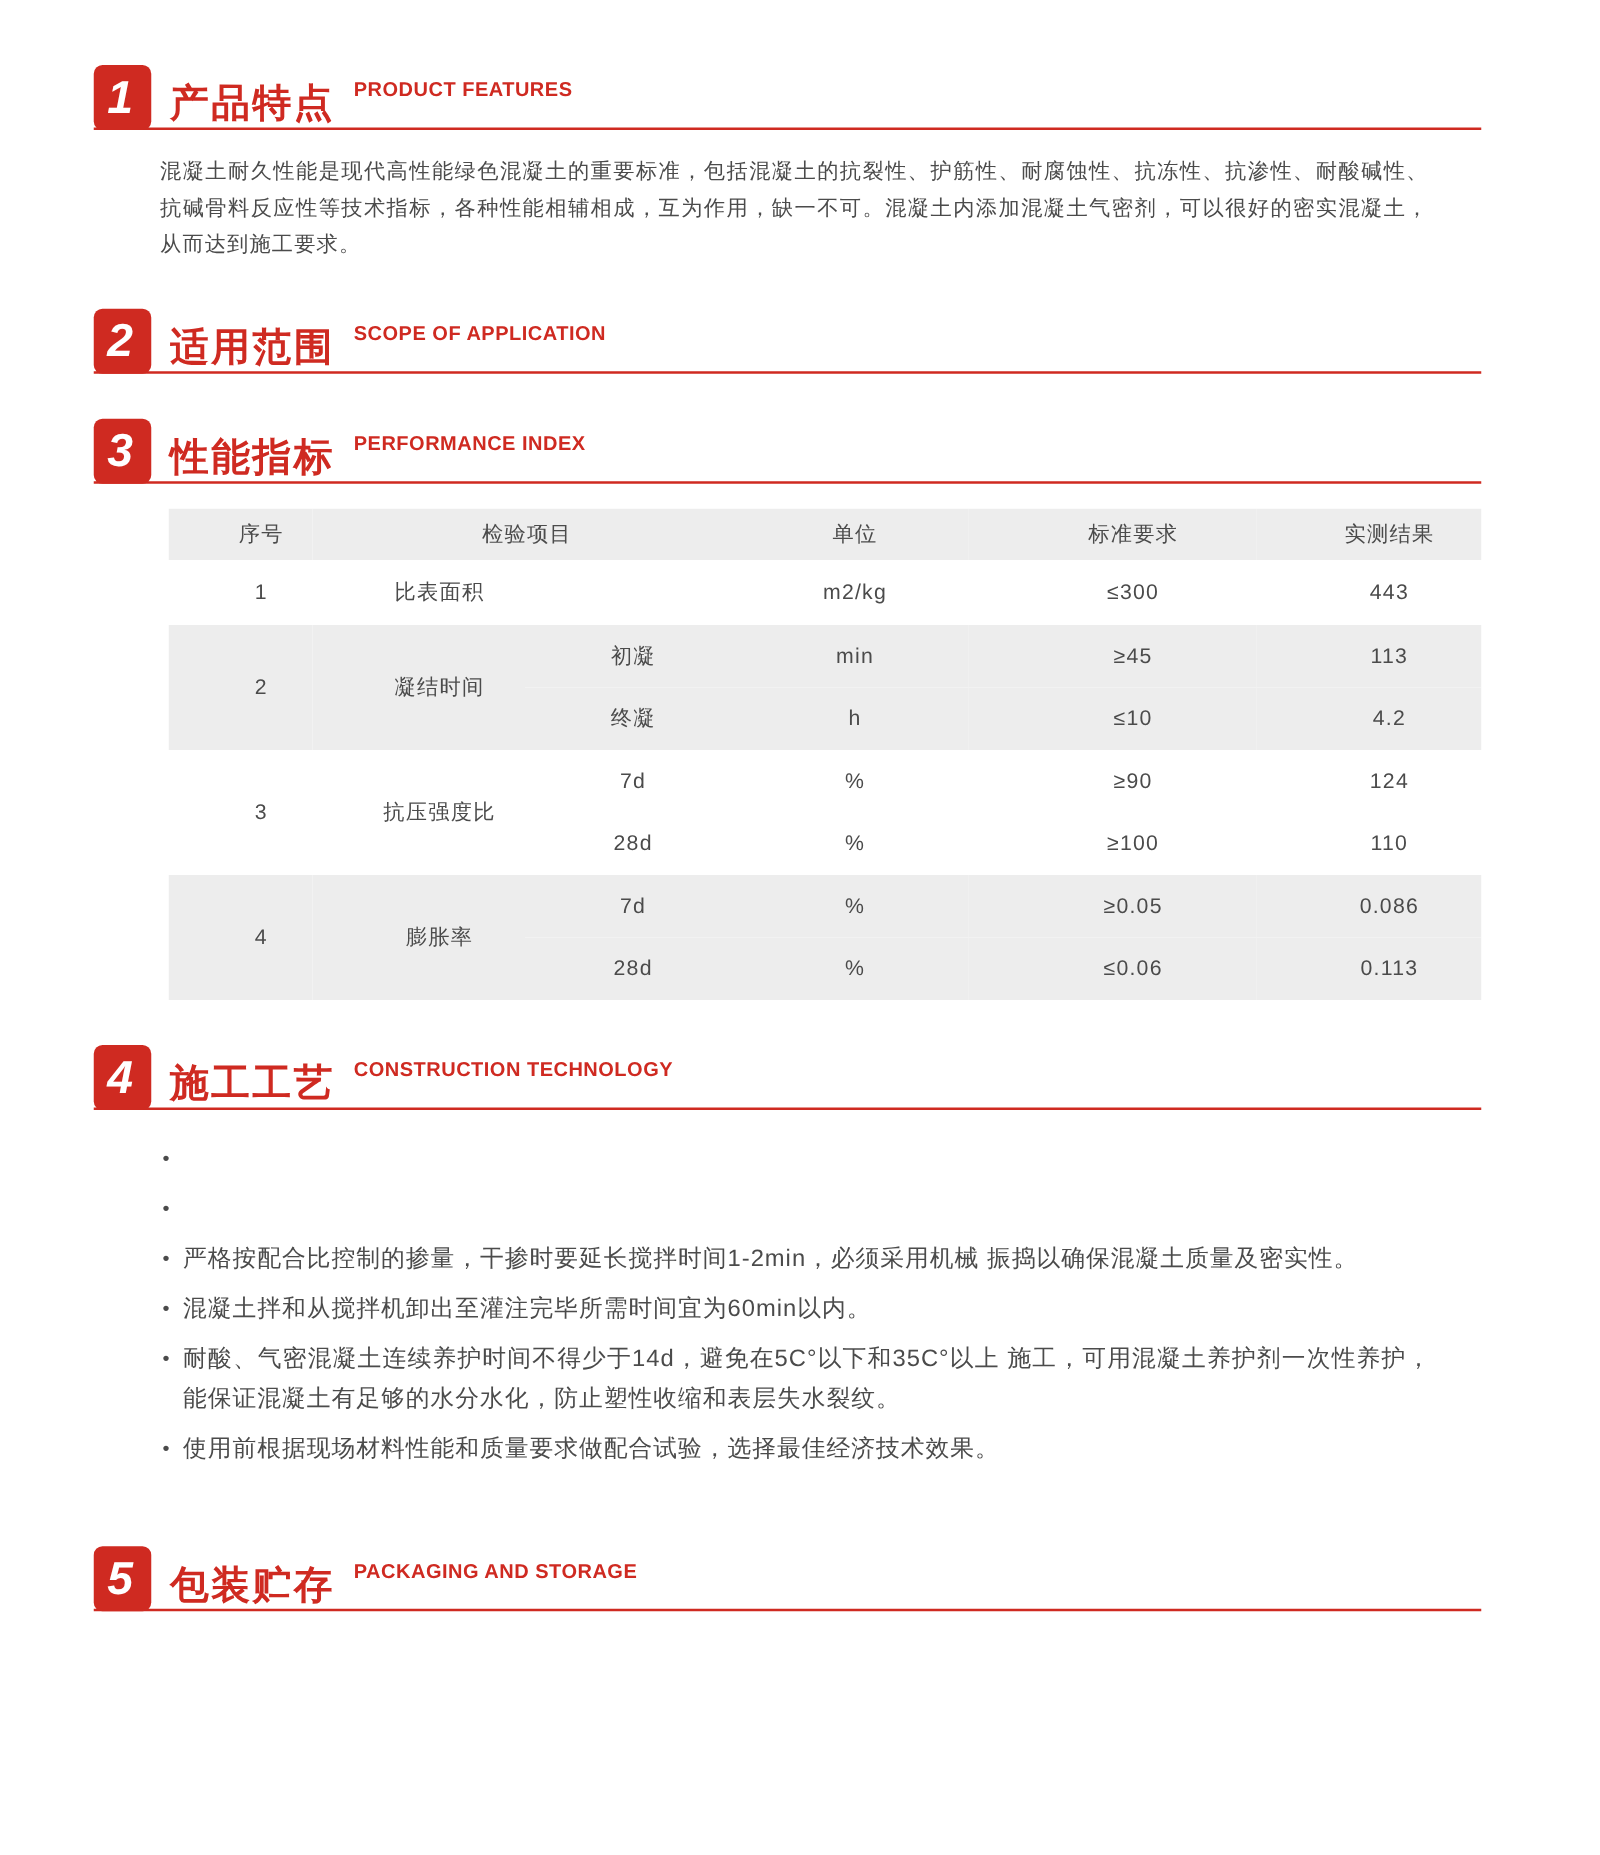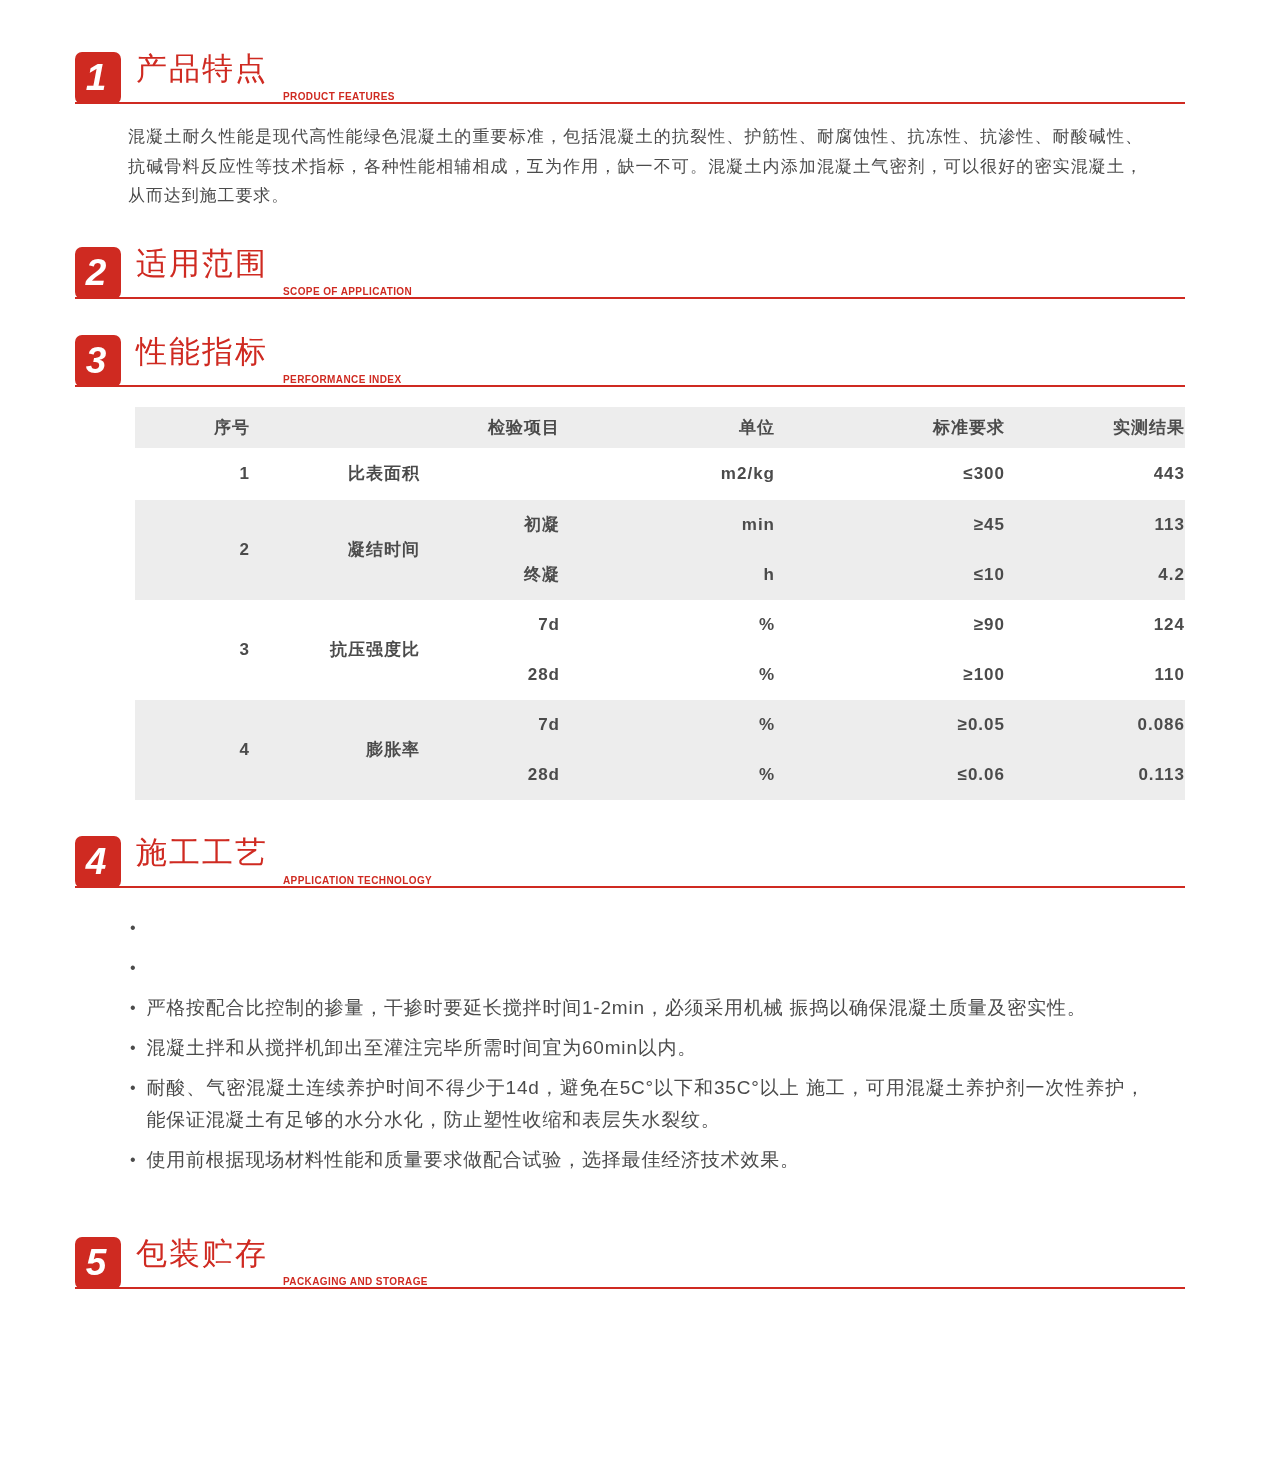--- a/index.html
+++ b/index.html
@@ -40,31 +40,31 @@
     font-size: 37px;
     font-weight: bold;
     font-style: italic;
     margin-bottom: -2px;
     flex: none;
     padding-right: 4px;
   }
   .zh {
     color: var(--accent);
     font-size: 31px;
-    font-weight: normal;
+    font-weight: bold;
     letter-spacing: 2px;
     line-height: 1;
-    padding-bottom: 18px;
+    padding-bottom: 4px;
   }
   .en {
     color: var(--accent);
-    font-size: 10px;
+    font-size: 16px;
     font-weight: bold;
     letter-spacing: 0.4px;
-    padding-bottom: 0;
+    padding-bottom: 20px;
   }
 
   
   .body-text {
     margin: 18px 42px 0 53px;
     font-size: 17px;
     color: var(--body-text);
     line-height: 1.74;
     letter-spacing: 0.9px;
     text-align: justify;
@@ -78,22 +78,22 @@
     font-size: 17px;
     color: var(--body-text);
   }
   .perf-table col.c-no     { width: 115px; }
   .perf-table col.c-item   { width: 170px; }
   .perf-table col.c-sub    { width: 140px; }
   .perf-table col.c-unit   { width: 215px; }
   .perf-table col.c-req    { width: 230px; }
   .perf-table col.c-result { width: 180px; }
   .perf-table th, .perf-table td {
-    text-align: right;
-    font-weight: bold;
+    text-align: center;
+    font-weight: normal;
     padding-left: 33px;
     vertical-align: middle;
     letter-spacing: 1px;
   }
   .perf-table thead tr { height: 41px; background: var(--shade); }
   .perf-table tr.single { height: 52px; }
   .perf-table tr.sub { height: 50px; }
   .perf-table tr.shade { background: var(--shade); }
 
   
@@ -226,21 +226,21 @@
       </tbody>
     </table>
   </section>
 
   <section>
     <header class="sec-head">
       <div class="badge">
         <span>4</span>
       </div>
       <h2 class="zh">施工工艺</h2>
-      <span class="en">APPLICATION TECHNOLOGY</span>
+      <span class="en">CONSTRUCTION TECHNOLOGY</span>
     </header>
     <div class="bullets">
       <div class="bullet">
         <span class="dot">•</span>
       </div>
       <div class="bullet">
         <span class="dot">•</span>
       </div>
       <div class="bullet">
         <span class="dot">•</span>

